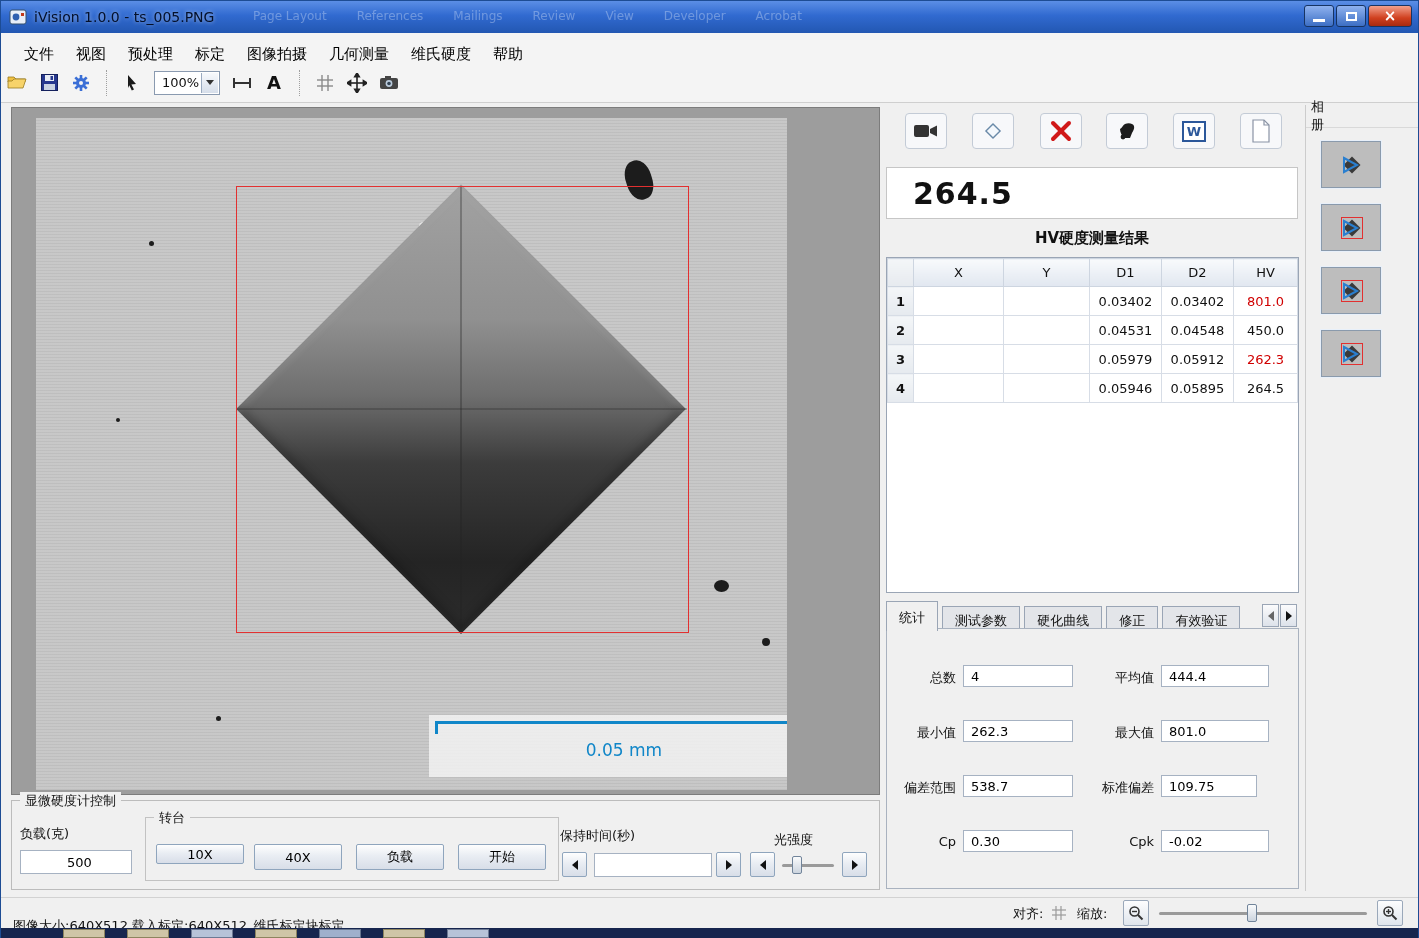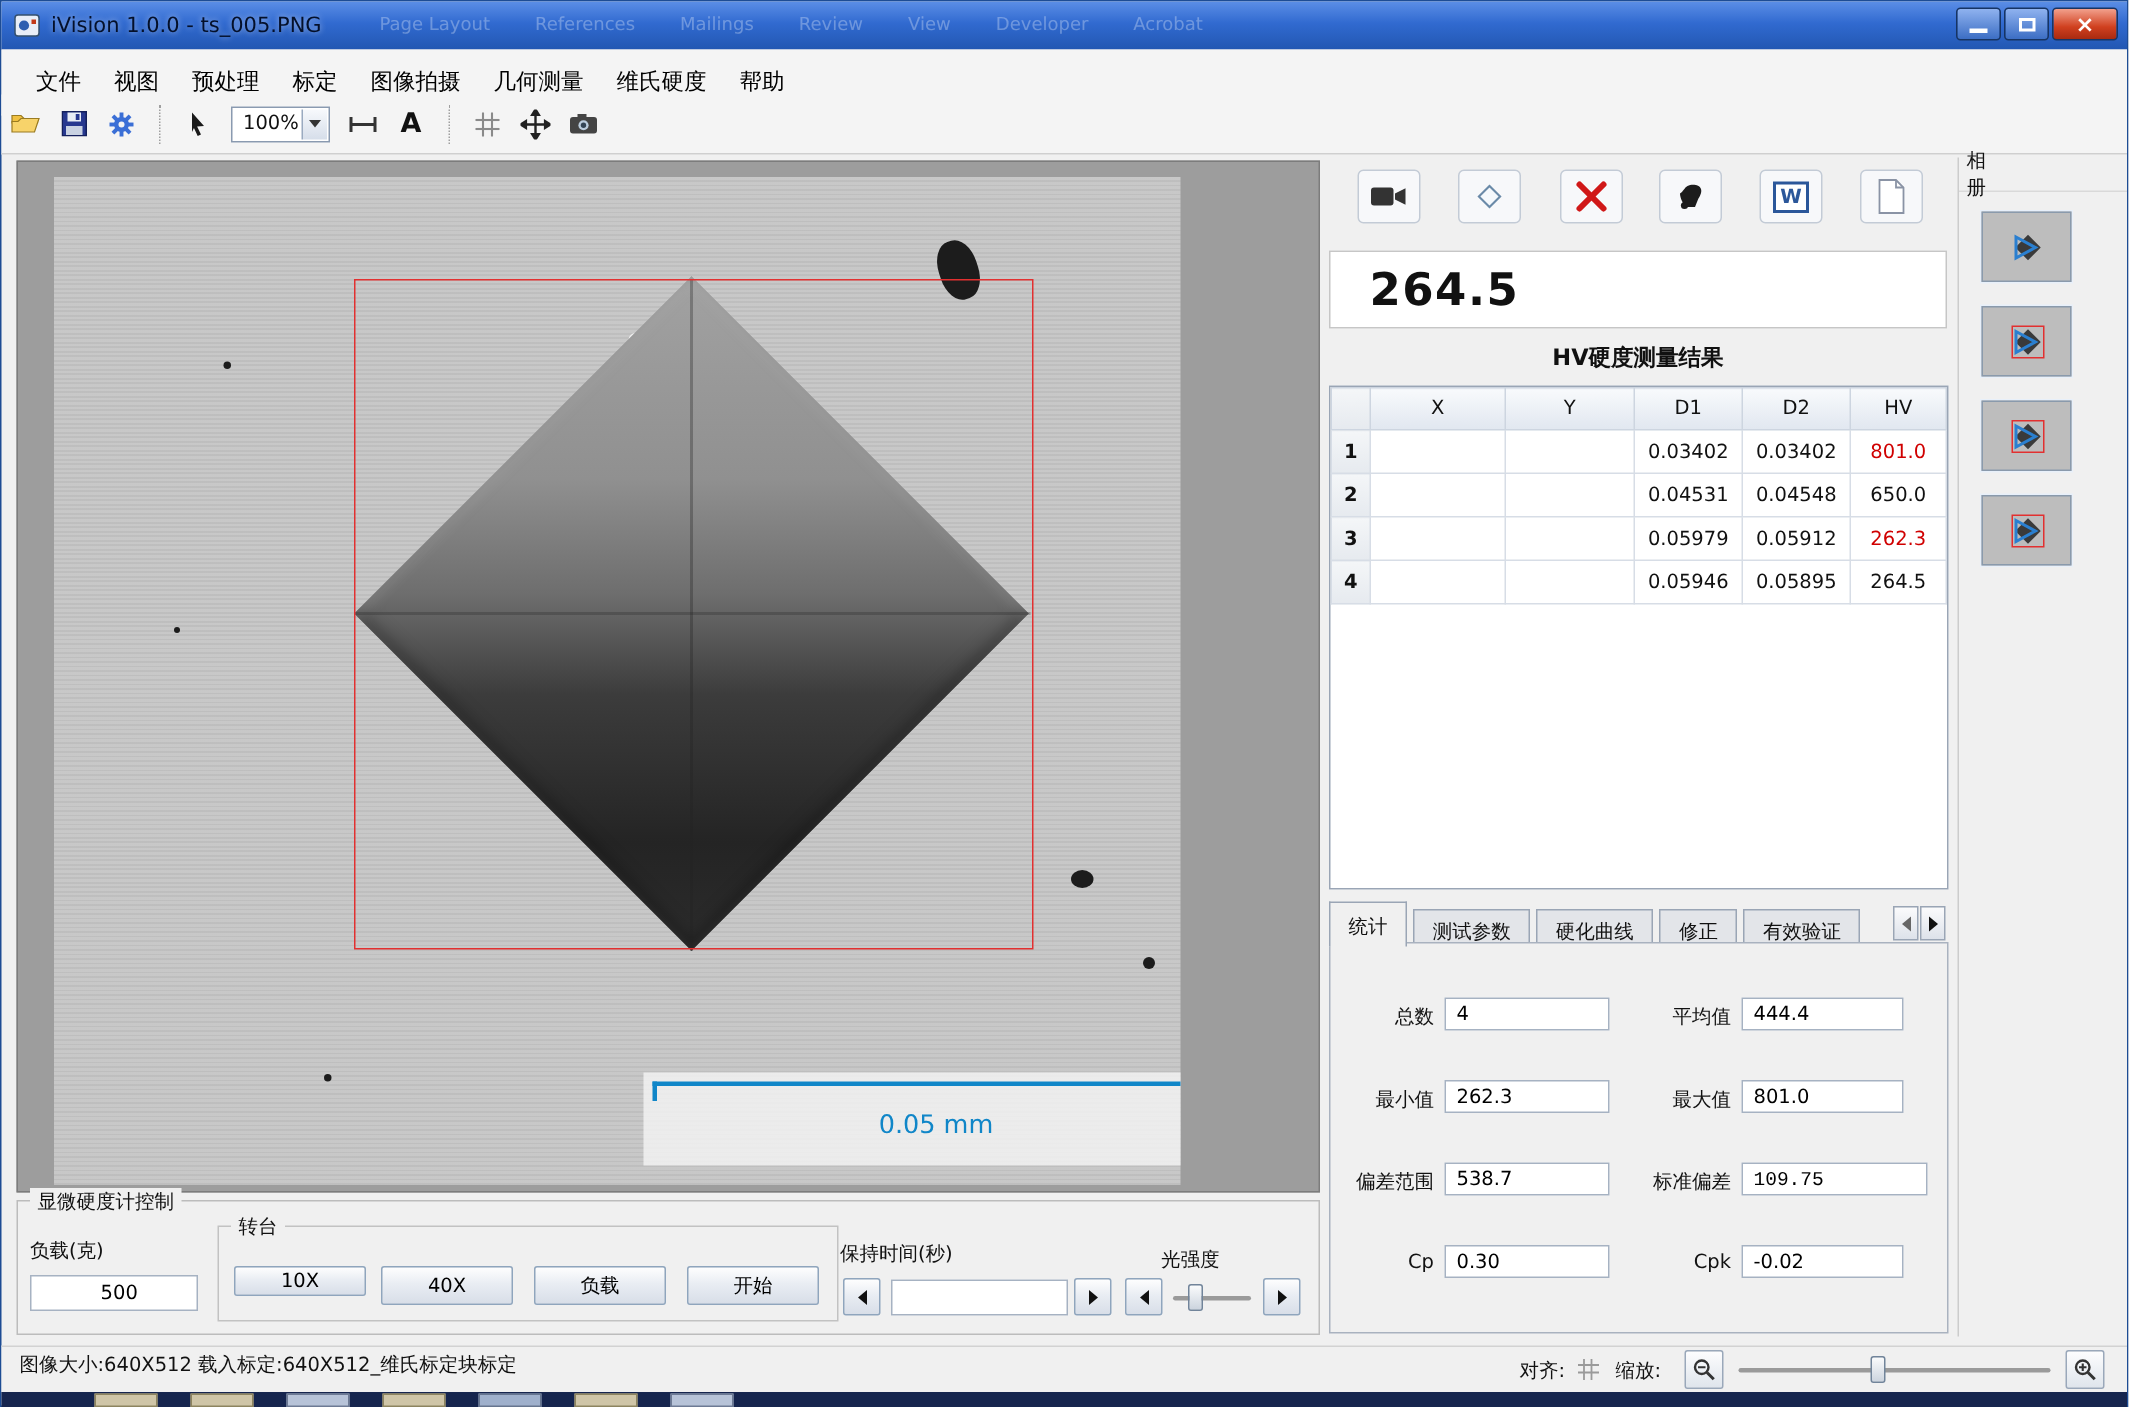--- a/index.html
+++ b/index.html
@@ -85,21 +85,21 @@
   .group-label{position:absolute;left:8px;top:-9px;background:#f0f0f0;padding:0 5px;font-size:13px;}
   .ctrl-label{position:absolute;font-size:13px;}
   .btn{border:1px solid #8fa5bd;background:linear-gradient(#fefefe,#e9edf3 45%,#d8dee8);font-size:13px;display:flex;align-items:center;justify-content:center;border-radius:2px;}
   .text-input{border:1px solid #a6b2c2;background:#fff;font-size:13px;padding-left:7px;font-family:inherit;}
   .spin-btn{position:absolute;width:25px;height:25px;}
   .slider-track{position:absolute;height:3px;background:#9a9a9a;border-radius:2px;}
   .slider-thumb{position:absolute;width:10px;height:18px;top:-8px;background:linear-gradient(#fafbfc,#ccd4de);border:1px solid #71849a;border-radius:2px;}
 
   
   .statusbar{position:absolute;left:0;top:896px;right:0;height:31px;background:#f0f0f0;border-top:1px solid #d2d2d2;font-size:13px;}
-  .sb-left{position:absolute;left:12px;top:3px;}
+  .sb-left{position:absolute;left:12px;top:19px;}
   .sb-label{position:absolute;top:7px;}
   .sb-btn{position:absolute;top:2px;width:26px;height:26px;border:1px solid #9aa8ba;background:linear-gradient(#fdfdfe,#dfe5ec);display:flex;align-items:center;justify-content:center;border-radius:2px;}
   .taskbar{position:absolute;left:0;top:927px;right:0;height:11px;background:#16254e;display:flex;align-items:flex-start;padding-left:62px;gap:22px;}
   .task-item{width:42px;height:9px;margin-top:1px;background:#cfc5a7;border:1px solid #8d845f;}
 </style>
 </head>
 <body>
 
 <div id="app">
 
@@ -318,21 +318,21 @@
           <td>0.03402</td>
           <td>0.03402</td>
           <td class="red">801.0</td>
         </tr>
         <tr>
           <td class="gutter">2</td>
           <td></td>
           <td></td>
           <td>0.04531</td>
           <td>0.04548</td>
-          <td>650.0</td>
+          <td>450.0</td>
         </tr>
         <tr>
           <td class="gutter">3</td>
           <td></td>
           <td></td>
           <td>0.05979</td>
           <td>0.05912</td>
           <td class="red">262.3</td>
         </tr>
         <tr>
@@ -368,21 +368,21 @@
   <input class="field-input" style="left: 1160px; top: 664px; width: 108px;" value="444.4">
 
   <div class="field-label" style="left:895px;top:723px;width:60px;">最小值</div>
   <input class="field-input" style="left: 962px; top: 719px; width: 110px;" value="262.3">
   <div class="field-label" style="left:1085px;top:723px;width:68px;">最大值</div>
   <input class="field-input" style="left: 1160px; top: 719px; width: 108px;" value="801.0">
 
   <div class="field-label" style="left:895px;top:778px;width:60px;">偏差范围</div>
   <input class="field-input" style="left: 962px; top: 774px; width: 110px;" value="538.7">
   <div class="field-label" style="left:1085px;top:778px;width:68px;">标准偏差</div>
-  <input class="field-input" style="left: 1160px; top: 774px; width: 124px; font-family: Liberation Mono, monospace;" value="109.75">
+  <input class="field-input" style="left: 1160px; top: 774px; width: 96px;" value="109.75">
 
   <div class="field-label" style="left:895px;top:833px;width:60px;">Cp</div>
   <input class="field-input" style="left: 962px; top: 829px; width: 110px;" value="0.30">
   <div class="field-label" style="left:1085px;top:833px;width:68px;">Cpk</div>
   <input class="field-input" style="left: 1160px; top: 829px; width: 108px;" value="-0.02">
 
   <div class="album">
     <div class="album-header">
       <span>相册</span>
       <span class="sp"></span>

